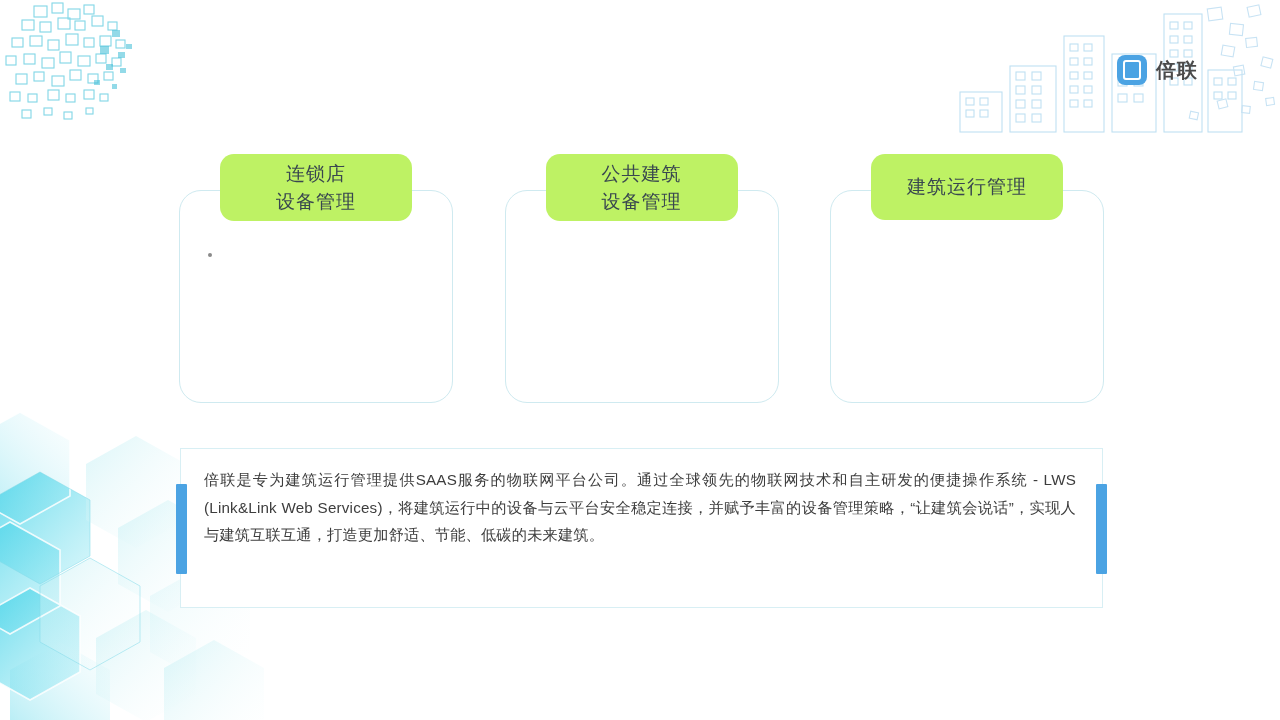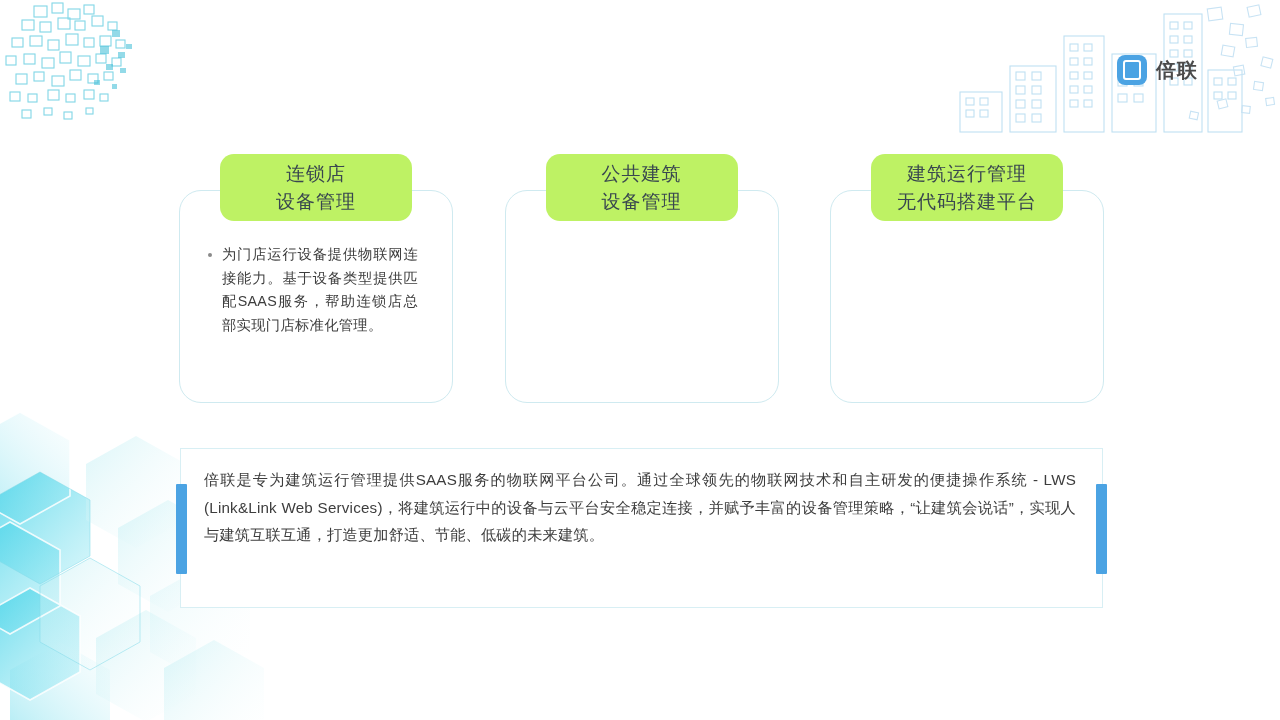--- a/index.html
+++ b/index.html
@@ -358,35 +358,33 @@
 
   <div class="cards">
 
     <div class="card">
       <div class="card-header">
         <div class="line">连锁店</div>
         <div class="line">设备管理</div>
       </div>
       <div class="card-body">
         <span class="bullet-dot"></span>
-        <div class="card-text">为门店运行设备提供物联网连接能力。基于设备类型提供匹配SAAS服务，帮助连锁店总部实现门店标准化管理。</div>
       </div>
     </div>
 
     <div class="card">
       <div class="card-header">
         <div class="line">公共建筑</div>
         <div class="line">设备管理</div>
       </div>
     </div>
 
     <div class="card">
       <div class="card-header">
         <div class="line">建筑运行管理</div>
-        <div class="line">无代码搭建平台</div>
       </div>
     </div>
 
   </div>
 
   <div class="desc-wrap">
     <div class="desc-box"></div>
     <div class="desc-bar desc-bar-left"></div>
     <div class="desc-bar desc-bar-right"></div>
     <div class="desc-text">倍联是专为建筑运行管理提供SAAS服务的物联网平台公司。通过全球领先的物联网技术和自主研发的便捷操作系统 - LWS (Link&amp;Link Web Services)，将建筑运行中的设备与云平台安全稳定连接，并赋予丰富的设备管理策略，“让建筑会说话”，实现人与建筑互联互通，打造更加舒适、节能、低碳的未来建筑。</div>

